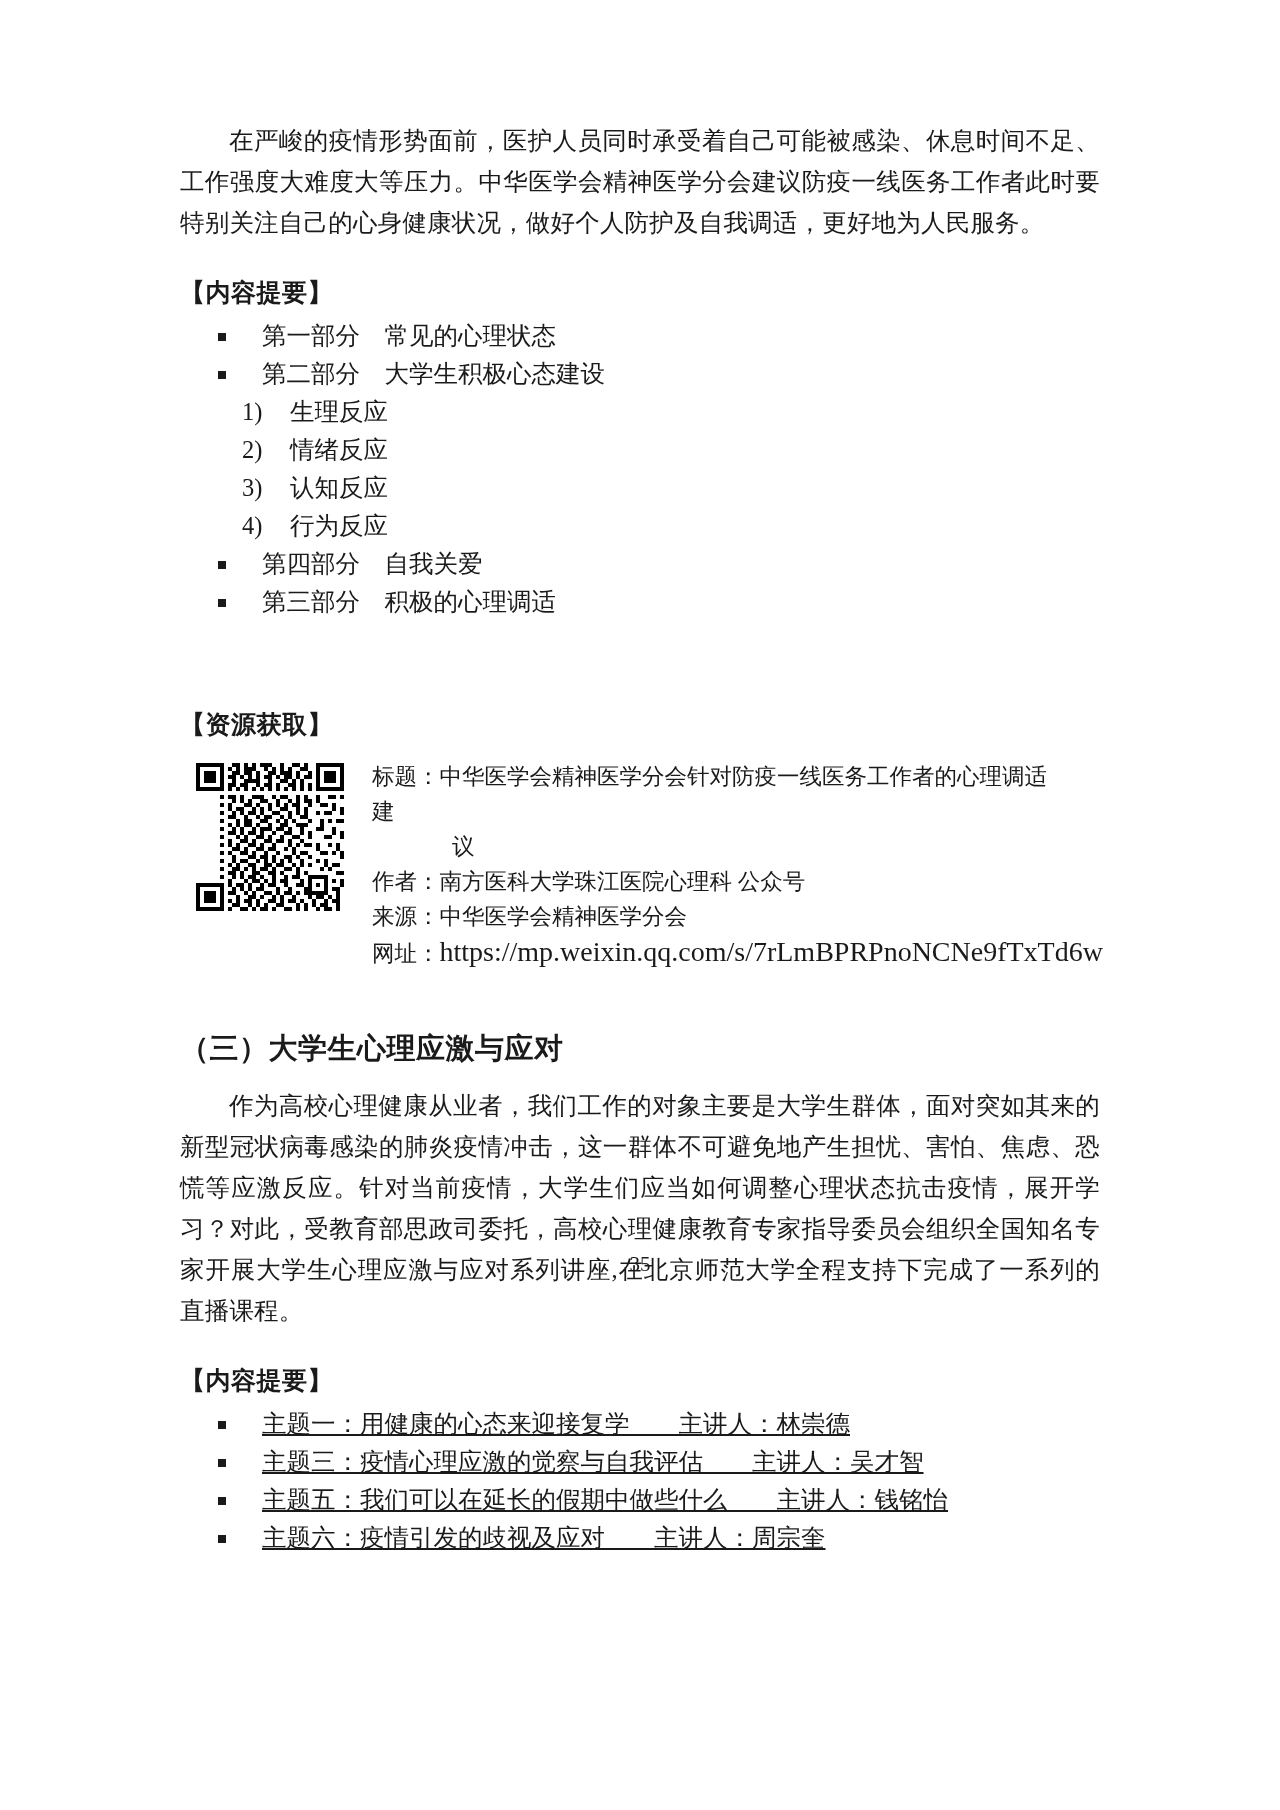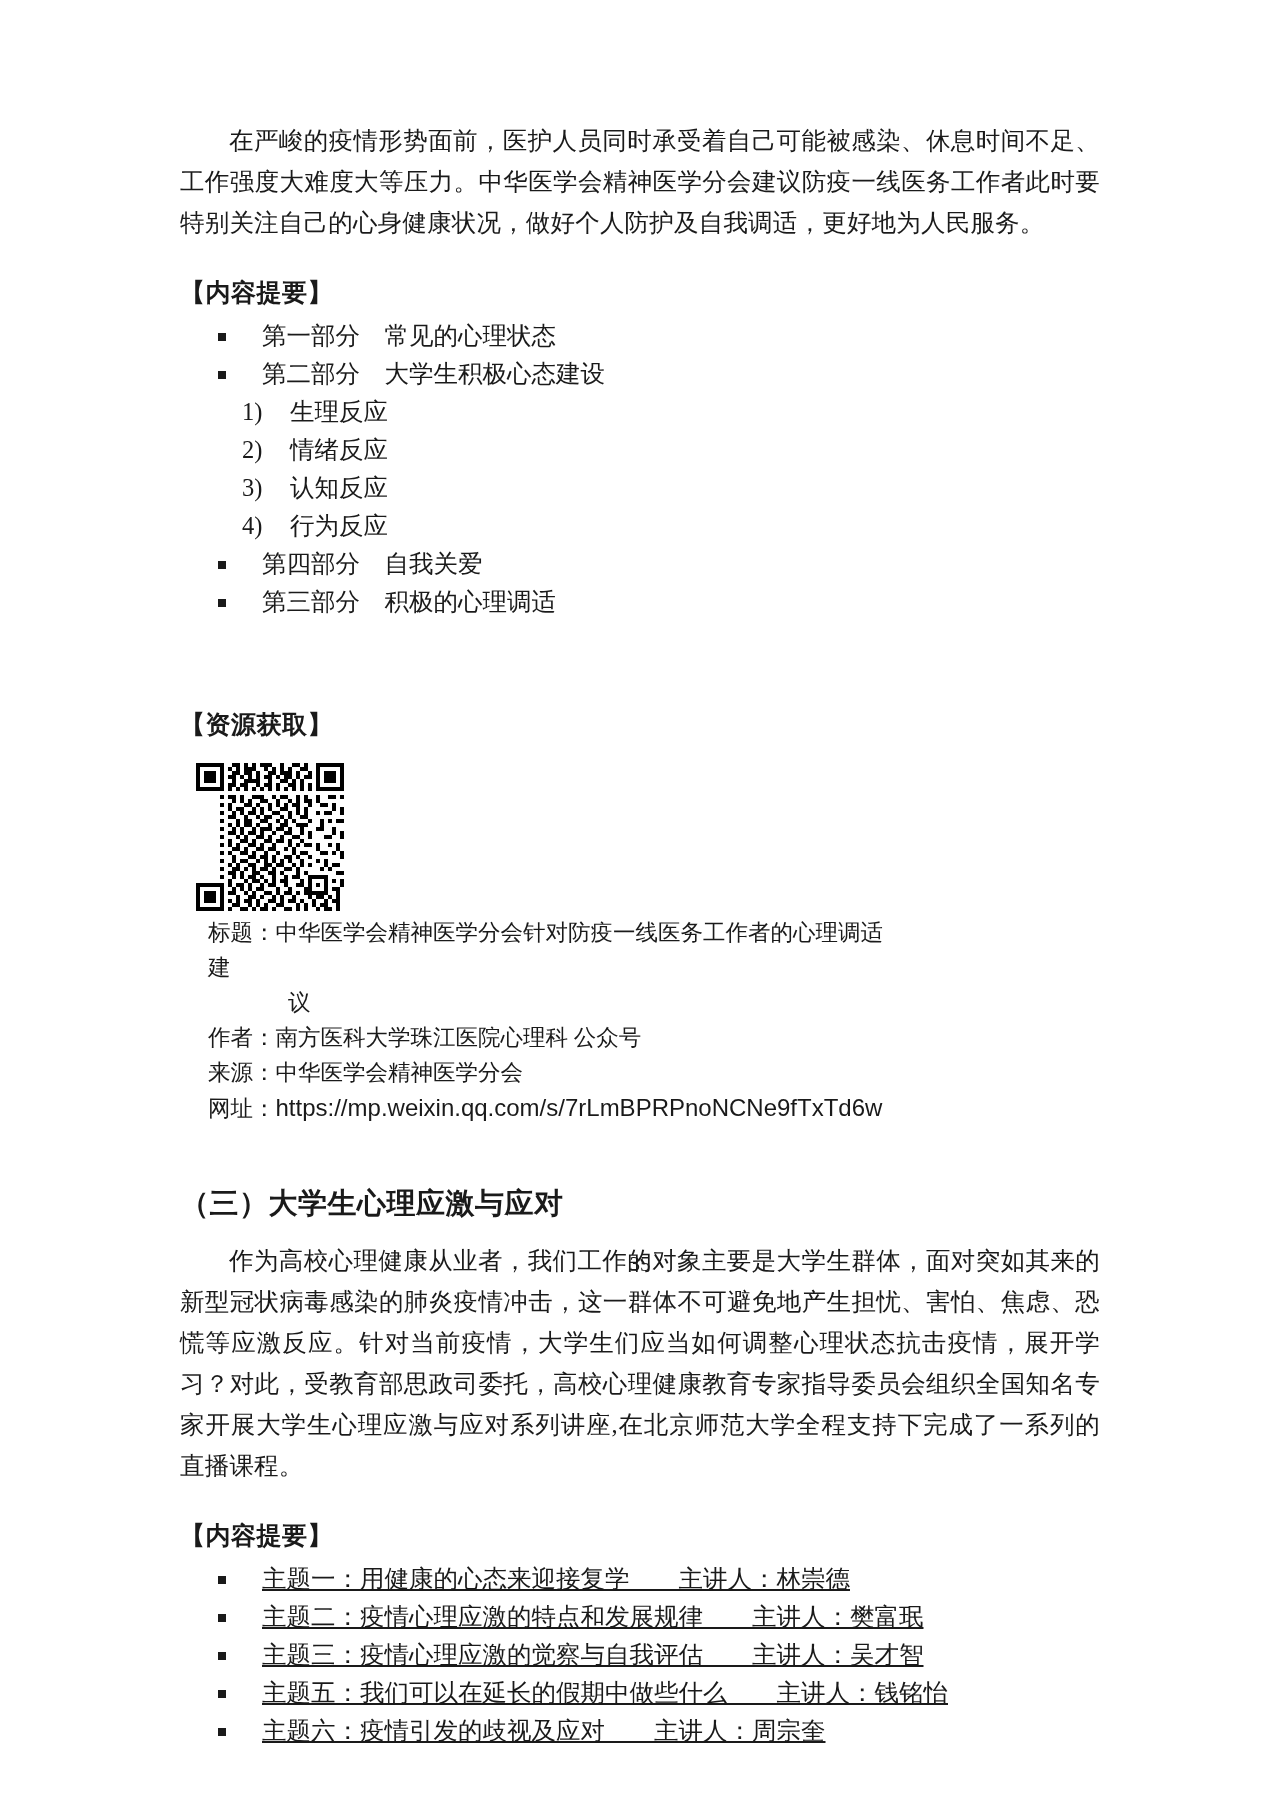--- a/index.html
+++ b/index.html
@@ -80,42 +80,41 @@
   ol.num-list > li > .num {
     position: absolute;
     left: 62px;
     top: 0;
     font-size: 24.5px;
   }
   .resource-block {
     display: flex;
     align-items: flex-start;
     margin-top: 10px;
-    flex-direction: column;
   }
   .qr {
     width: 148px;
     height: 148px;
     flex: 0 0 148px;
     margin-left: 16px;
     margin-top: 8px;
   }
   .qr svg { display: block; }
   .res-lines {
     margin-left: 28px;
     padding-top: 4px;
     font-size: 22.5px;
     line-height: 35px;
   }
   .res-line { white-space: nowrap; }
   .res-line.wrap { white-space: normal; max-width: 680px; }
   .res-indent { padding-left: 80px; }
   .url-text {
-    font-family: Liberation Sans, sans-serif;
-    font-size: 24px;
+    font-family: Liberation Serif, serif;
+    font-size: 28px;
   }
   .spacer-lg { height: 54px; }
   .spacer-sm { height: 14px; }
   .page-number {
     position: absolute;
     left: 0;
     right: 0;
     bottom: 60px;
     text-align: center;
     font-size: 21px;
@@ -527,21 +526,20 @@
 
   <div class="heading-bracket">【内容提要】</div>
 
   <ul class="sq-list">
     <li>
       <span class="sq"></span>
       <span class="topic-line">主题一：用健康的心态来迎接复学　　主讲人：林崇德</span>
     </li>
     <li>
       <span class="sq"></span>
-      <span class="topic-line">主题二：疫情心理应激的特点和发展规律　　主讲人：樊富珉</span>
     </li>
     <li>
       <span class="sq"></span>
       <span class="topic-line">主题三：疫情心理应激的觉察与自我评估　　主讲人：吴才智</span>
     </li>
     <li>
       <span class="sq"></span>
     </li>
     <li>
       <span class="sq"></span>

